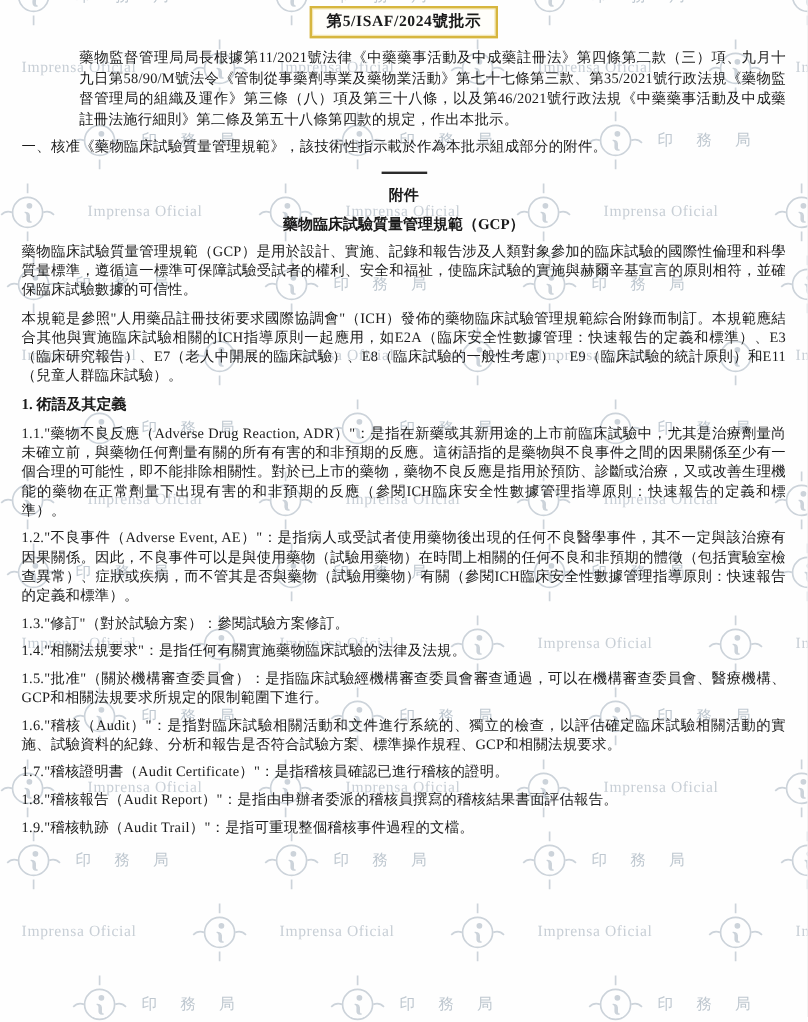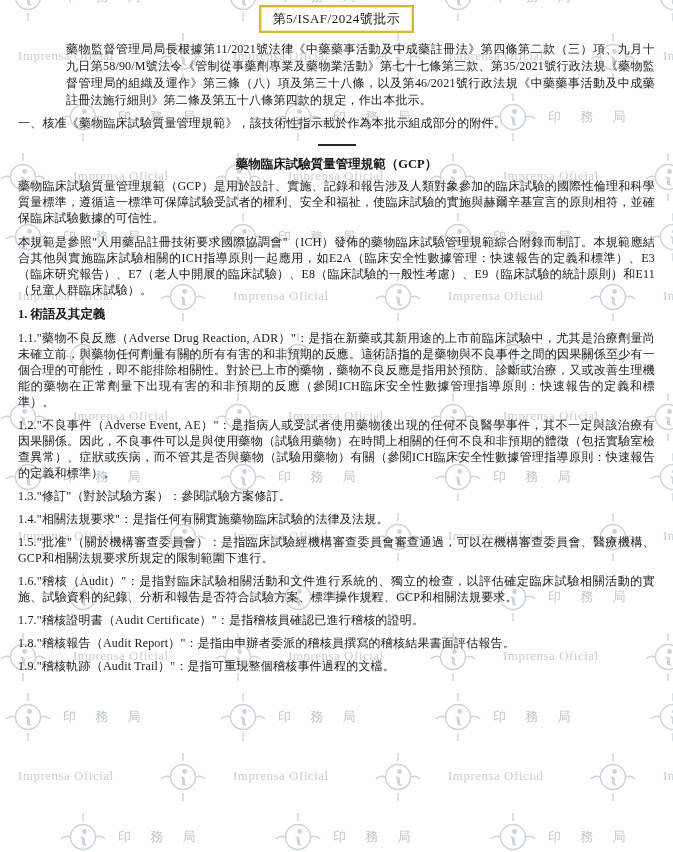--- a/index.html
+++ b/index.html
@@ -36,21 +36,21 @@
   }
   .notice-box{
     display:table;
     margin:0 auto 8px auto;
     border:2px solid #d7b63e;
     box-shadow:inset 0 0 0 1px #f3e6b4;
     background:#fffefa;
     padding:2px 12px 3px 12px;
   }
   .notice-box span{
-    font-weight:normal;
+    font-weight:bold;
     font-size:13px;
     letter-spacing:0.5px;
   }
   p{margin:0;}
   .para{
     font-size:12px;
     line-height:17px;
     text-align:justify;
     letter-spacing:0.2px;
   }
@@ -935,20 +935,21 @@
 
     <p class="para intro">藥物監督管理局局長根據第11/2021號法律《中藥藥事活動及中成藥註冊法》第四條第二款（三）項、九月十九日第58/90/M號法令《管制從事藥劑專業及藥物業活動》第七十七條第三款、第35/2021號行政法規《藥物監督管理局的組織及運作》第三條（八）項及第三十八條，以及第46/2021號行政法規《中藥藥事活動及中成藥註冊法施行細則》第二條及第五十八條第四款的規定，作出本批示。</p>
 
     <div>
         <p class="para hitem">一、核准《藥物臨床試驗質量管理規範》，該技術性指示載於作為本批示組成部分的附件。</p>
       </div>
 
 
     <div class="divider"></div>
 
+    <h2 class="center-head">附件</h2>
     <h3 class="center-head gcp">藥物臨床試驗質量管理規範（GCP）</h3>
 
     <div>
         <p class="apara">藥物臨床試驗質量管理規範（GCP）是用於設計、實施、記錄和報告涉及人類對象參加的臨床試驗的國際性倫理和科學質量標準，遵循這一標準可保障試驗受試者的權利、安全和福祉，使臨床試驗的實施與赫爾辛基宣言的原則相符，並確保臨床試驗數據的可信性。</p>
         <p class="apara">本規範是參照"人用藥品註冊技術要求國際協調會"（ICH）發佈的藥物臨床試驗管理規範綜合附錄而制訂。本規範應結合其他與實施臨床試驗相關的ICH指導原則一起應用，如E2A（臨床安全性數據管理：快速報告的定義和標準）、E3（臨床研究報告）、E7（老人中開展的臨床試驗）、E8（臨床試驗的一般性考慮）、E9（臨床試驗的統計原則）和E11（兒童人群臨床試驗）。</p>
       </div>
 
     <h4 class="sec-head">1. 術語及其定義</h4>
 
     <div>

